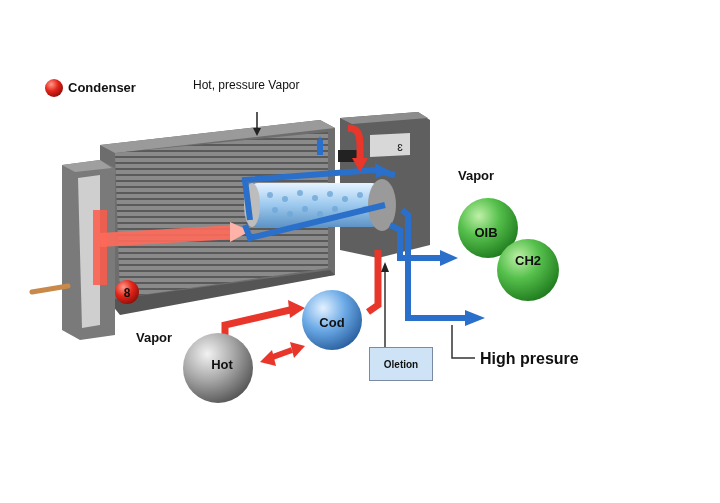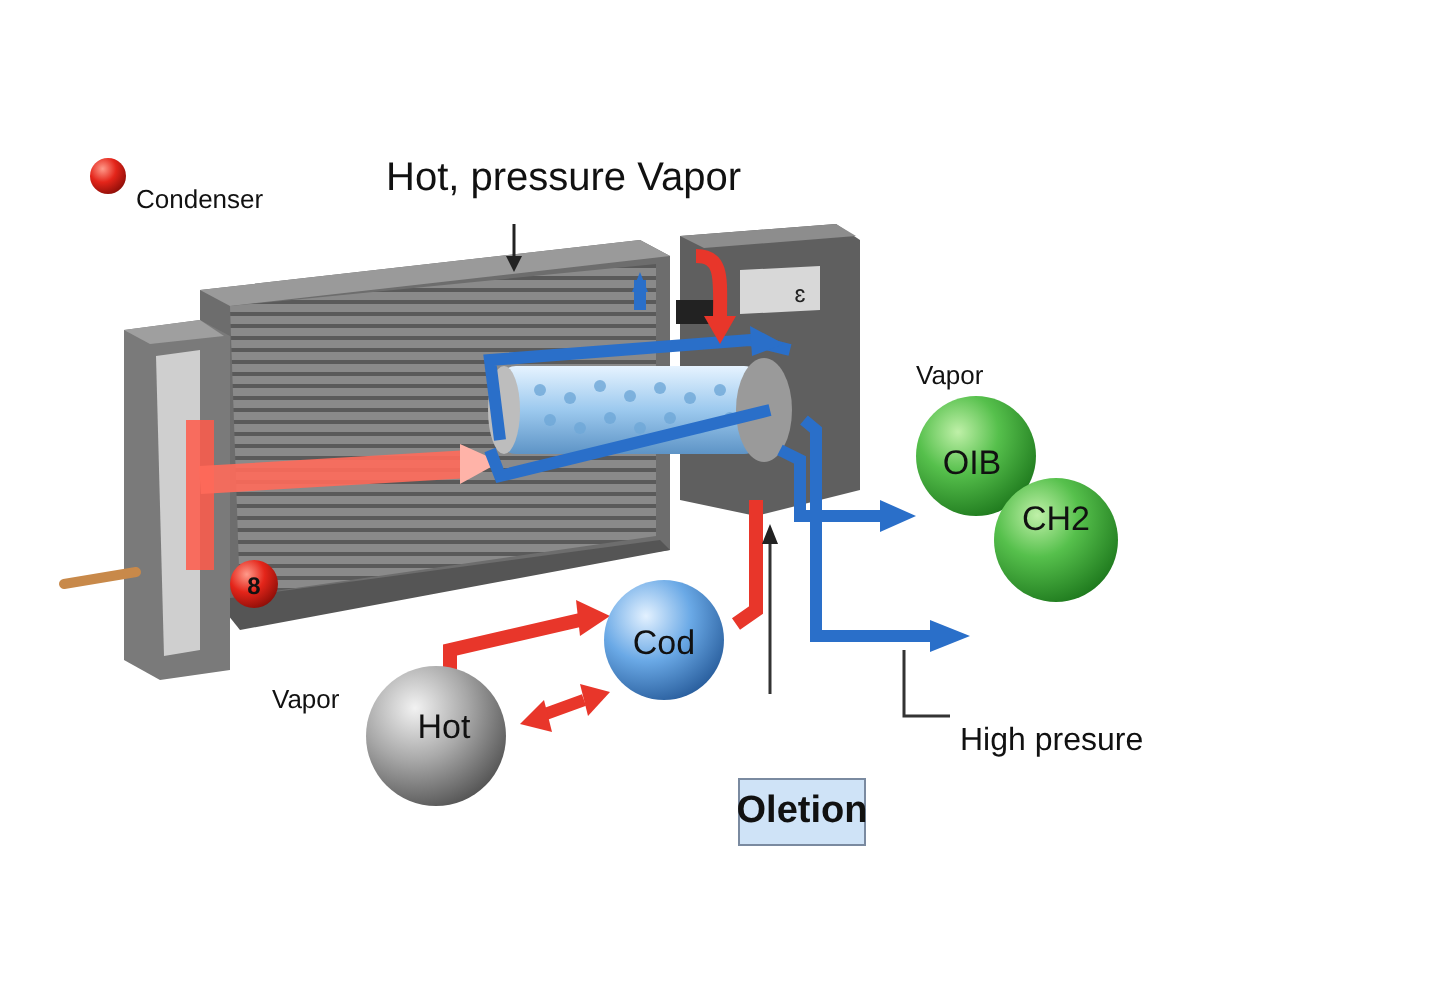--- a/index.html
+++ b/index.html
@@ -1,27 +1,27 @@
 <!DOCTYPE html>
 <html><head>
 <meta charset="utf-8">
 <style>
   html, body { margin:0; padding:0; background:#ffffff; }
   body { width:720px; height:503px; position:relative; overflow:hidden;
          font-family:"Liberation Sans", "DejaVu Sans", sans-serif; }
   #scene { position:absolute; left:0; top:0; }
   .lbl { position:absolute; color:#111; white-space:nowrap; }
-  .lbl-bold { font-weight:normal; font-size:13px;margin-top:12px; }
-  .lbl-reg { font-size:20px; }
-  .ball-text { position:absolute; font-weight:normal; font-size:17px; color:#111;
+  .lbl-bold { font-weight:bold; font-size:13px; }
+  .lbl-reg { font-size:12px; }
+  .ball-text { position:absolute; font-weight:bold; font-size:13px; color:#111;
                transform:translate(-50%,-50%); white-space:nowrap; }
   .oletion-box { position:absolute; left:369px; top:347px; width:64px; height:34px;
                  background:#cfe3f7; border:1px solid #7a8aa0; box-sizing:border-box;
                  display:flex; align-items:center; justify-content:center;
-                 font-weight:bold; font-size:19px; color:#111;margin-top:42px; }
+                 font-weight:bold; font-size:10px; color:#111; }
 </style>
 </head>
 <body>
 
 <svg id="scene" width="720" height="503" viewBox="0 0 720 503">
   <defs>
     <radialGradient id="gGreen" cx="0.35" cy="0.3" r="0.75">
       <stop offset="0" stop-color="#bff0a8"></stop>
       <stop offset="0.45" stop-color="#56c04c"></stop>
       <stop offset="1" stop-color="#1f7a1e"></stop>

